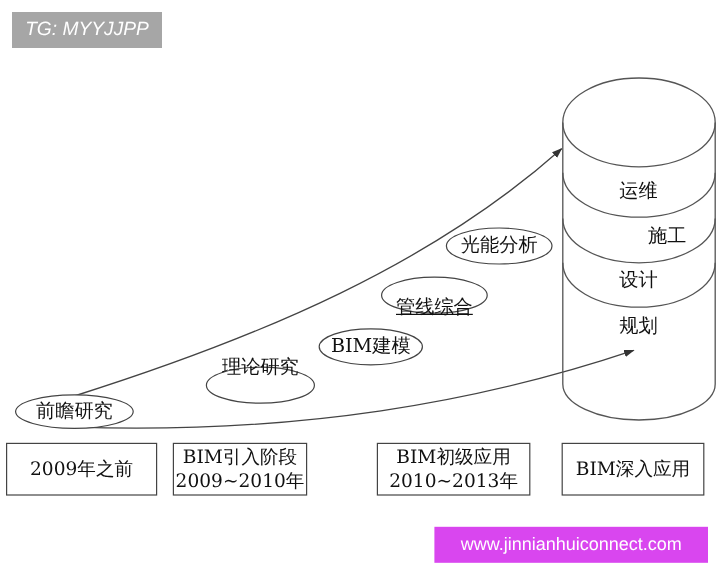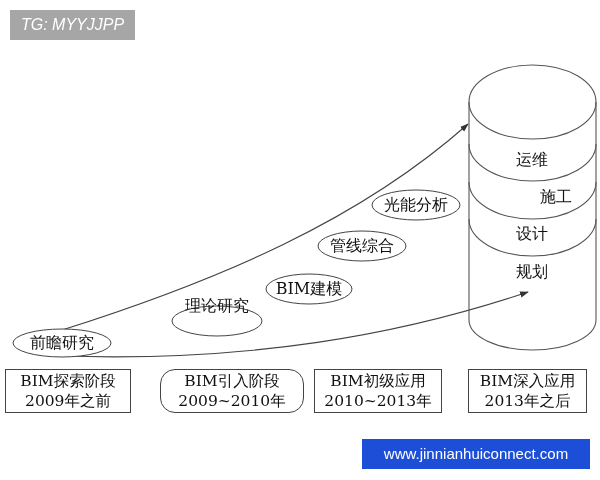--- a/index.html
+++ b/index.html
@@ -1,19 +1,19 @@
 <!DOCTYPE html>
 <html><head>
 <meta charset="utf-8">
 <style>
   html, body { margin:0; padding:0; background:#ffffff; }
   body { width:600px; height:480px; position:relative; overflow:hidden; font-family:"DejaVu Serif", serif; }
   .wm-top { position:absolute; left:10px; top:10px; width:125px; height:30px; background:#a6a6a6; color:#ffffff;
             font-family:"Liberation Sans", sans-serif; font-size:16px; line-height:30px; text-align:center;font-style:italic; }
-  .wm-bottom { position:absolute; left:362px; top:439px; width:228px; height:30px; background:#1d4ed8; color:#ffffff;
+  .wm-bottom { position:absolute; left:362px; top:439px; width:228px; height:30px; background:#d946ef; color:#ffffff;
             font-family:"Liberation Sans", sans-serif; font-size:15px; line-height:30px; text-align:center; }
   svg { position:absolute; left:0; top:0; }
   .stage-box { position:absolute; height:44px; border:1px solid #444; background:#fff; box-sizing:border-box;
                display:flex; flex-direction:column; align-items:center; justify-content:center;
                font-size:15.5px; line-height:20px; color:#111; }
   .oval-label { position:absolute; transform:translate(-50%,-50%); font-size:16px; color:#111; white-space:nowrap;text-align:right; }
   .layer-label { position:absolute; left:532px; transform:translate(-50%,-50%); font-size:16px; color:#111; white-space:nowrap;text-align:center; }
 </style>
 </head>
 <body>
@@ -48,38 +48,36 @@
   <ellipse cx="62" cy="343" rx="49" ry="14" fill="#fff" stroke="#444" stroke-width="1"></ellipse>
   <ellipse cx="217" cy="321" rx="45" ry="15" fill="#fff" stroke="#444" stroke-width="1"></ellipse>
   <ellipse cx="309" cy="289" rx="43" ry="15" fill="#fff" stroke="#444" stroke-width="1"></ellipse>
   <ellipse cx="362" cy="246" rx="44" ry="15" fill="#fff" stroke="#444" stroke-width="1"></ellipse>
   <ellipse cx="416" cy="205" rx="44" ry="15" fill="#fff" stroke="#444" stroke-width="1"></ellipse>
 </svg>
 
 <div class="oval-label" style="left:62px; top:343px;">前瞻研究</div>
 <div class="oval-label" style="left:217px; top:306px;">理论研究</div>
 <div class="oval-label" style="left:309px; top:289px;">BIM建模</div>
-<div class="oval-label" style="left:362px; top:246px;">管线综合</div>
+<div class="oval-label" style="left:362px; top:256px;text-decoration:underline;">管线综合</div>
 <div class="oval-label" style="left:416px; top:205px;">光能分析</div>
 
 <div class="layer-label" style="top:160px;">运维</div>
 <div class="layer-label" style="top:197px;margin-left:24px;">施工</div>
 <div class="layer-label" style="top:234px;">设计</div>
 <div class="layer-label" style="top:272px;">规划</div>
 
 <div class="stage-box" style="left:5px; top:369px; width:126px;">
-  <span>BIM探索阶段</span>
   <span>2009年之前</span>
 </div>
-<div class="stage-box" style="left:160px; top:369px; width:144px;border-radius:15px;">
+<div class="stage-box" style="left:144px; top:369px; width:112px;">
   <span>BIM引入阶段</span>
   <span>2009~2010年</span>
 </div>
 <div class="stage-box" style="left:314px; top:369px; width:128px;">
   <span>BIM初级应用</span>
   <span>2010~2013年</span>
 </div>
 <div class="stage-box" style="left:468px; top:369px; width:119px;">
   <span>BIM深入应用</span>
-  <span>2013年之后</span>
 </div>
 
 <div class="wm-bottom">www.jinnianhuiconnect.com</div>
 
 </body></html>

